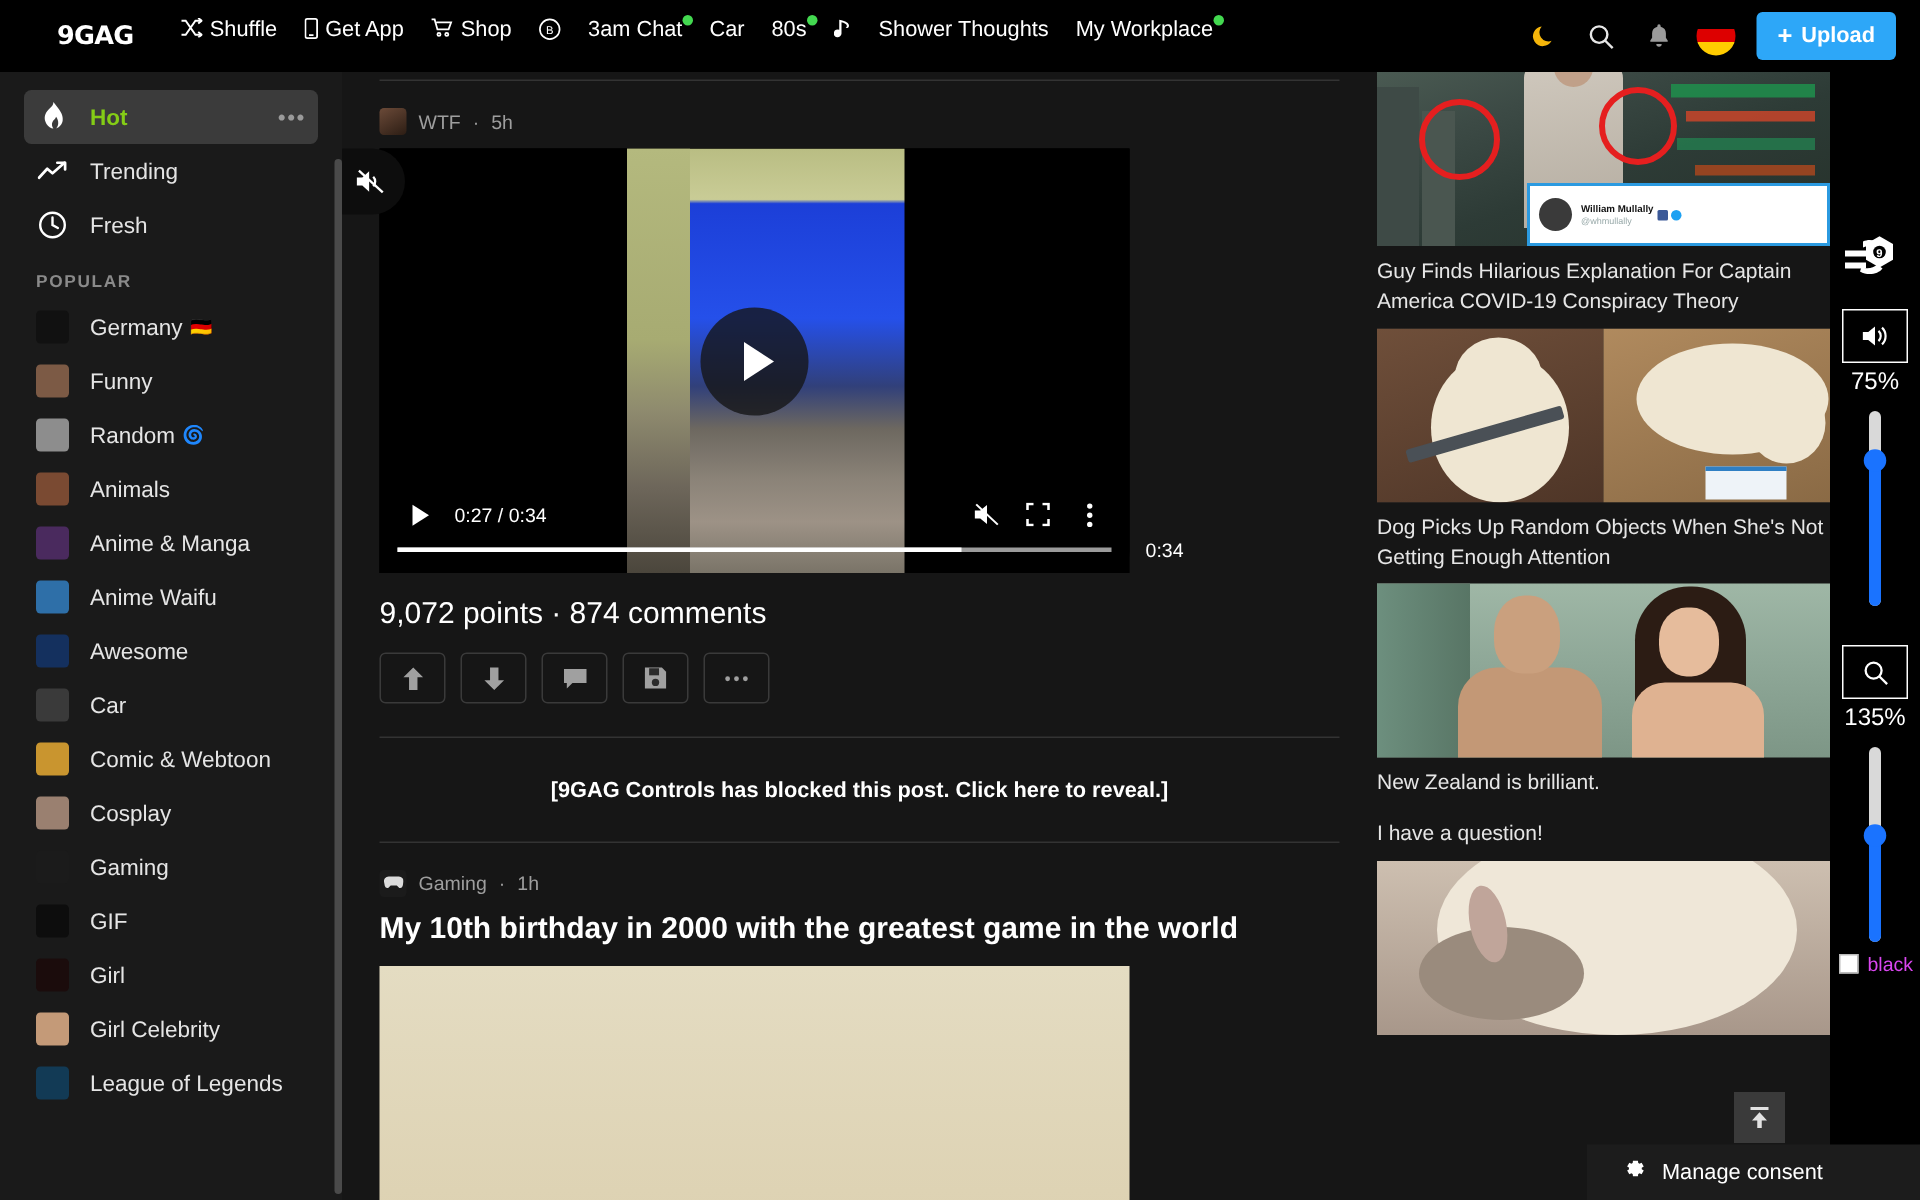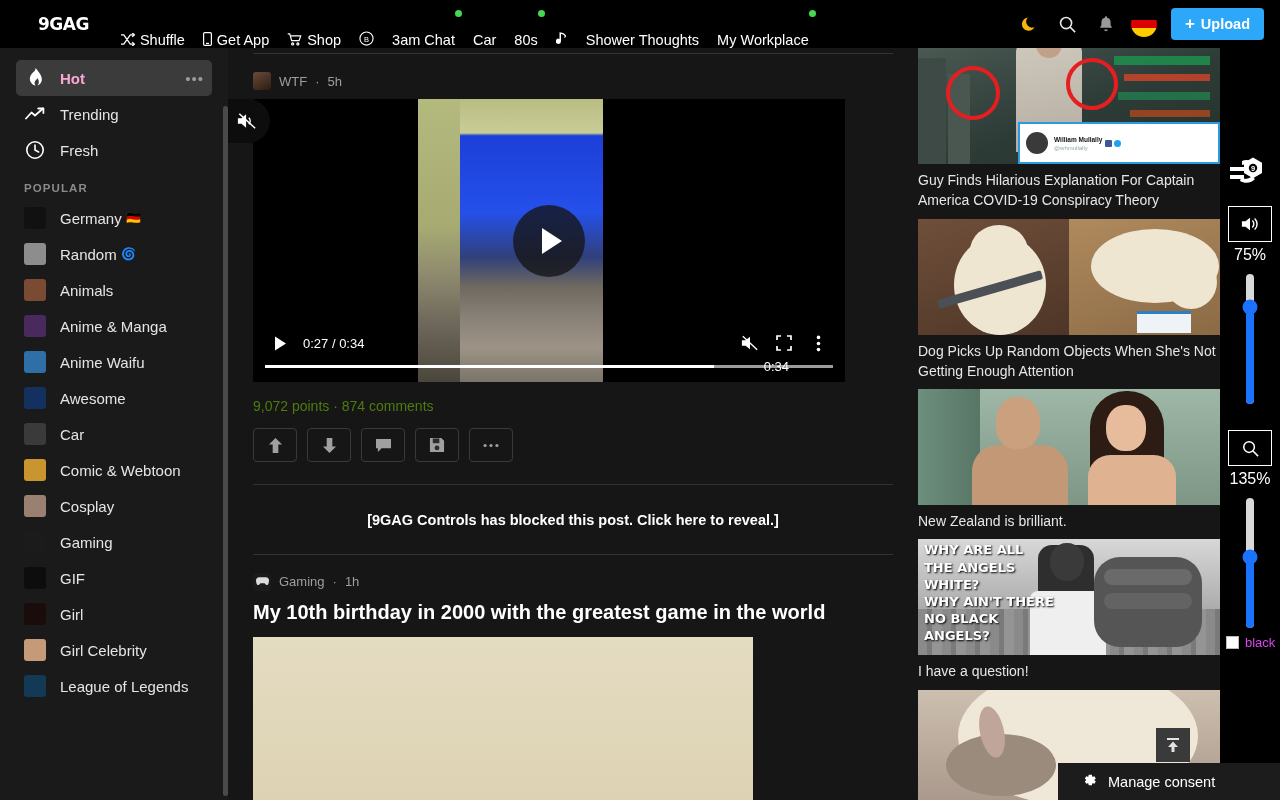--- a/index.html
+++ b/index.html
@@ -9,22 +9,22 @@
   
   #header{
     position:absolute; left:0; top:0; width:1280px; height:48px;
     background:#000; display:flex; align-items:center; z-index:40;
   }
   .logo{
     font-size:17px; font-weight:bold; letter-spacing:-0.5px;
     margin-left:38px; margin-right:22px; color:#fff; font-family:"DejaVu Sans", sans-serif;
   }
   .navitem{
-    position:relative; display:flex; align-items:flex-end; gap:5px;
-    font-size:14.5px; color:#fff; padding:0 9px; height:48px; cursor:pointer;
+    position:relative; display:flex; align-items:flex-start; gap:5px;
+    font-size:14.5px; color:#fff; padding:12px 9px; height:48px; cursor:pointer;
     white-space:nowrap;
   }
   .navitem .dot{
     position:absolute; right:2px; top:10px; width:7px; height:7px;
     border-radius:50%; background:#43d950;
   }
   .navicon{ font-size:13px; display:inline-block; line-height:1; }
   .hdr-right{ margin-left:auto; display:flex; align-items:center; gap:4px; margin-right:16px; }
   .hdr-ic{
     width:34px;height:34px;display:flex;align-items:center;justify-content:center;
@@ -49,21 +49,21 @@
   .side-row{
     display:flex;align-items:center;height:36px;margin:0 16px;
     padding:0 8px;border-radius:5px;cursor:pointer;position:relative;
   }
   .side-row.active{ background:#3b3b3b; }
   .side-ic{
     width:22px;height:22px;margin-right:14px;display:flex;align-items:center;
     justify-content:center;flex:0 0 22px;
   }
   .side-label{ font-size:15px; color:#e5e5e5; white-space:nowrap; }
-  .side-row.active .side-label{ font-weight:bold;color:#f9a8d4; }
+  .side-row.active .side-label{ font-weight:bold;color:#84cc16; }
   .side-dots{ margin-left:auto;color:#9a9a9a;font-size:15px;letter-spacing:1px; }
   .side-head{
     font-size:11.5px;font-weight:bold;color:#8a8a8a;letter-spacing:1.1px;
     margin:14px 0 6px 24px;
   }
   .thumb{
     width:22px;height:22px;border-radius:3px;flex:0 0 22px;margin-right:14px;
     background-size:cover;background-position:center;
   }
   .side-emoji{ font-size:12px; margin-left:5px; }
@@ -76,21 +76,21 @@
   .feed-inner{ width:640px; margin:0 auto; padding-top:0; }
   .top-rule{ height:1px;background:#333;margin:5px 0 0 0;width:640px; }
   .post{ padding-top:18px; }
   .post-meta{ display:flex;align-items:center;gap:8px;margin-bottom:9px;height:18px; }
   .post-av{ width:18px;height:18px;border-radius:3px;background-size:cover;background-position:center; }
   .post-meta-txt{ font-size:13px;color:#9e9e9e; }
   .post-title{ font-size:20px;font-weight:bold;color:#fff;line-height:1.25;margin-bottom:12px; }
 
   
   .video-wrap{
-    position:relative;width:592px;height:283px;background:#000;overflow:hidden;
+    position:relative;width:500px;height:283px;background:#000;overflow:hidden;
     border-radius:0;
   }
   .video-bg{ position:absolute;inset:0;background:#000; }
   .vid-strip{
     position:absolute;left:165px;top:0;width:185px;height:283px;
     background:linear-gradient(to bottom,
       #b9bd83 0%, #c9cc96 12%,
       #1c3fd8 13%, #2550ea 40%, #31407a 56%,
       #6d6860 66%, #8b8378 78%, #9d9286 88%, #7a7468 100%);
   }
@@ -131,21 +131,21 @@
   .mute-pill{
     position:absolute;left:-45px;top:0;width:62px;height:44px;background:#0d0d0d;
     border-radius:22px;display:flex;align-items:center;justify-content:flex-end;
     padding-right:12px;
   }
   .vid-outer{ position:relative;width:500px; }
   .vid-shell{
     position:relative;width:500px;background:#000;border-bottom-right-radius:14px;
   }
 
-  .points{ font-size:14px;color:#4d7c0f;margin:16px 0 14px 0; }
+  .points{ font-size:20px;color:#ffffff;margin:16px 0 14px 0; }
   .actions{ display:flex;gap:10px;margin-bottom:22px; }
   .act{
     width:44px;height:34px;border:1px solid #3a3a3a;border-radius:4px;
     background:transparent;display:flex;align-items:center;justify-content:center;
     cursor:pointer;color:#a0a0a0;
   }
   .rule{ height:1px;background:#333;width:640px; }
   .blocked{
     text-align:center;font-size:14.5px;font-weight:bold;color:#fff;
     padding:26px 0 24px 0;line-height:1.28;cursor:pointer;
@@ -401,20 +401,24 @@
     <span class="side-label">Fresh</span>
   </div>
 
   <div class="side-head">POPULAR</div>
 
   <div id="popular-list">
       <div class="side-row">
         <div class="thumb" style="background: rgb(17, 17, 17);"></div>
         <span class="side-label">Germany</span>
         <span class="side-emoji">🇩🇪</span>
+      </div>
+      <div class="side-row">
+        <div class="thumb" style="background: rgb(124, 90, 69);"></div>
+        <span class="side-label">Funny</span>
       </div>
       <div class="side-row">
         <div class="thumb" style="background: rgb(141, 141, 141);"></div>
         <span class="side-label">Random</span>
         <span class="side-emoji">🌀</span>
       </div>
       <div class="side-row">
         <div class="thumb" style="background: rgb(122, 74, 50);"></div>
         <span class="side-label">Animals</span>
       </div>
@@ -647,36 +651,20 @@
       <div class="m-b"></div>
         <div class="m-h"></div>
       <div class="w-hair"></div>
         <div class="w-b"></div>
         <div class="w-f"></div>
     </div>
     <div class="rail-cap">New Zealand is brilliant.</div>
   </div>
 
   <div class="rail-item">
-    <div class="rail-img ri4">
-      <div class="sky"></div>
-        <div class="city"></div>
-      <div class="fig"></div>
-        <div class="fhead"></div>
-        <div class="shirt"></div>
-        <div class="fist"></div>
-      <div class="cap" id="ri4cap">
-          <div>WHY ARE ALL</div>
-          <div>THE ANGELS</div>
-          <div>WHITE?</div>
-          <div>WHY AIN'T THERE</div>
-          <div>NO BLACK</div>
-          <div>ANGELS?</div>
-        </div>
-    </div>
     <div class="rail-cap">I have a question!</div>
   </div>
 
   <div class="rail-item">
     <div class="rail-img ri5" style="height:116px">
       <div class="dog"></div>
         <div class="bun"></div>
         <div class="ear"></div>
     </div>
   </div>

